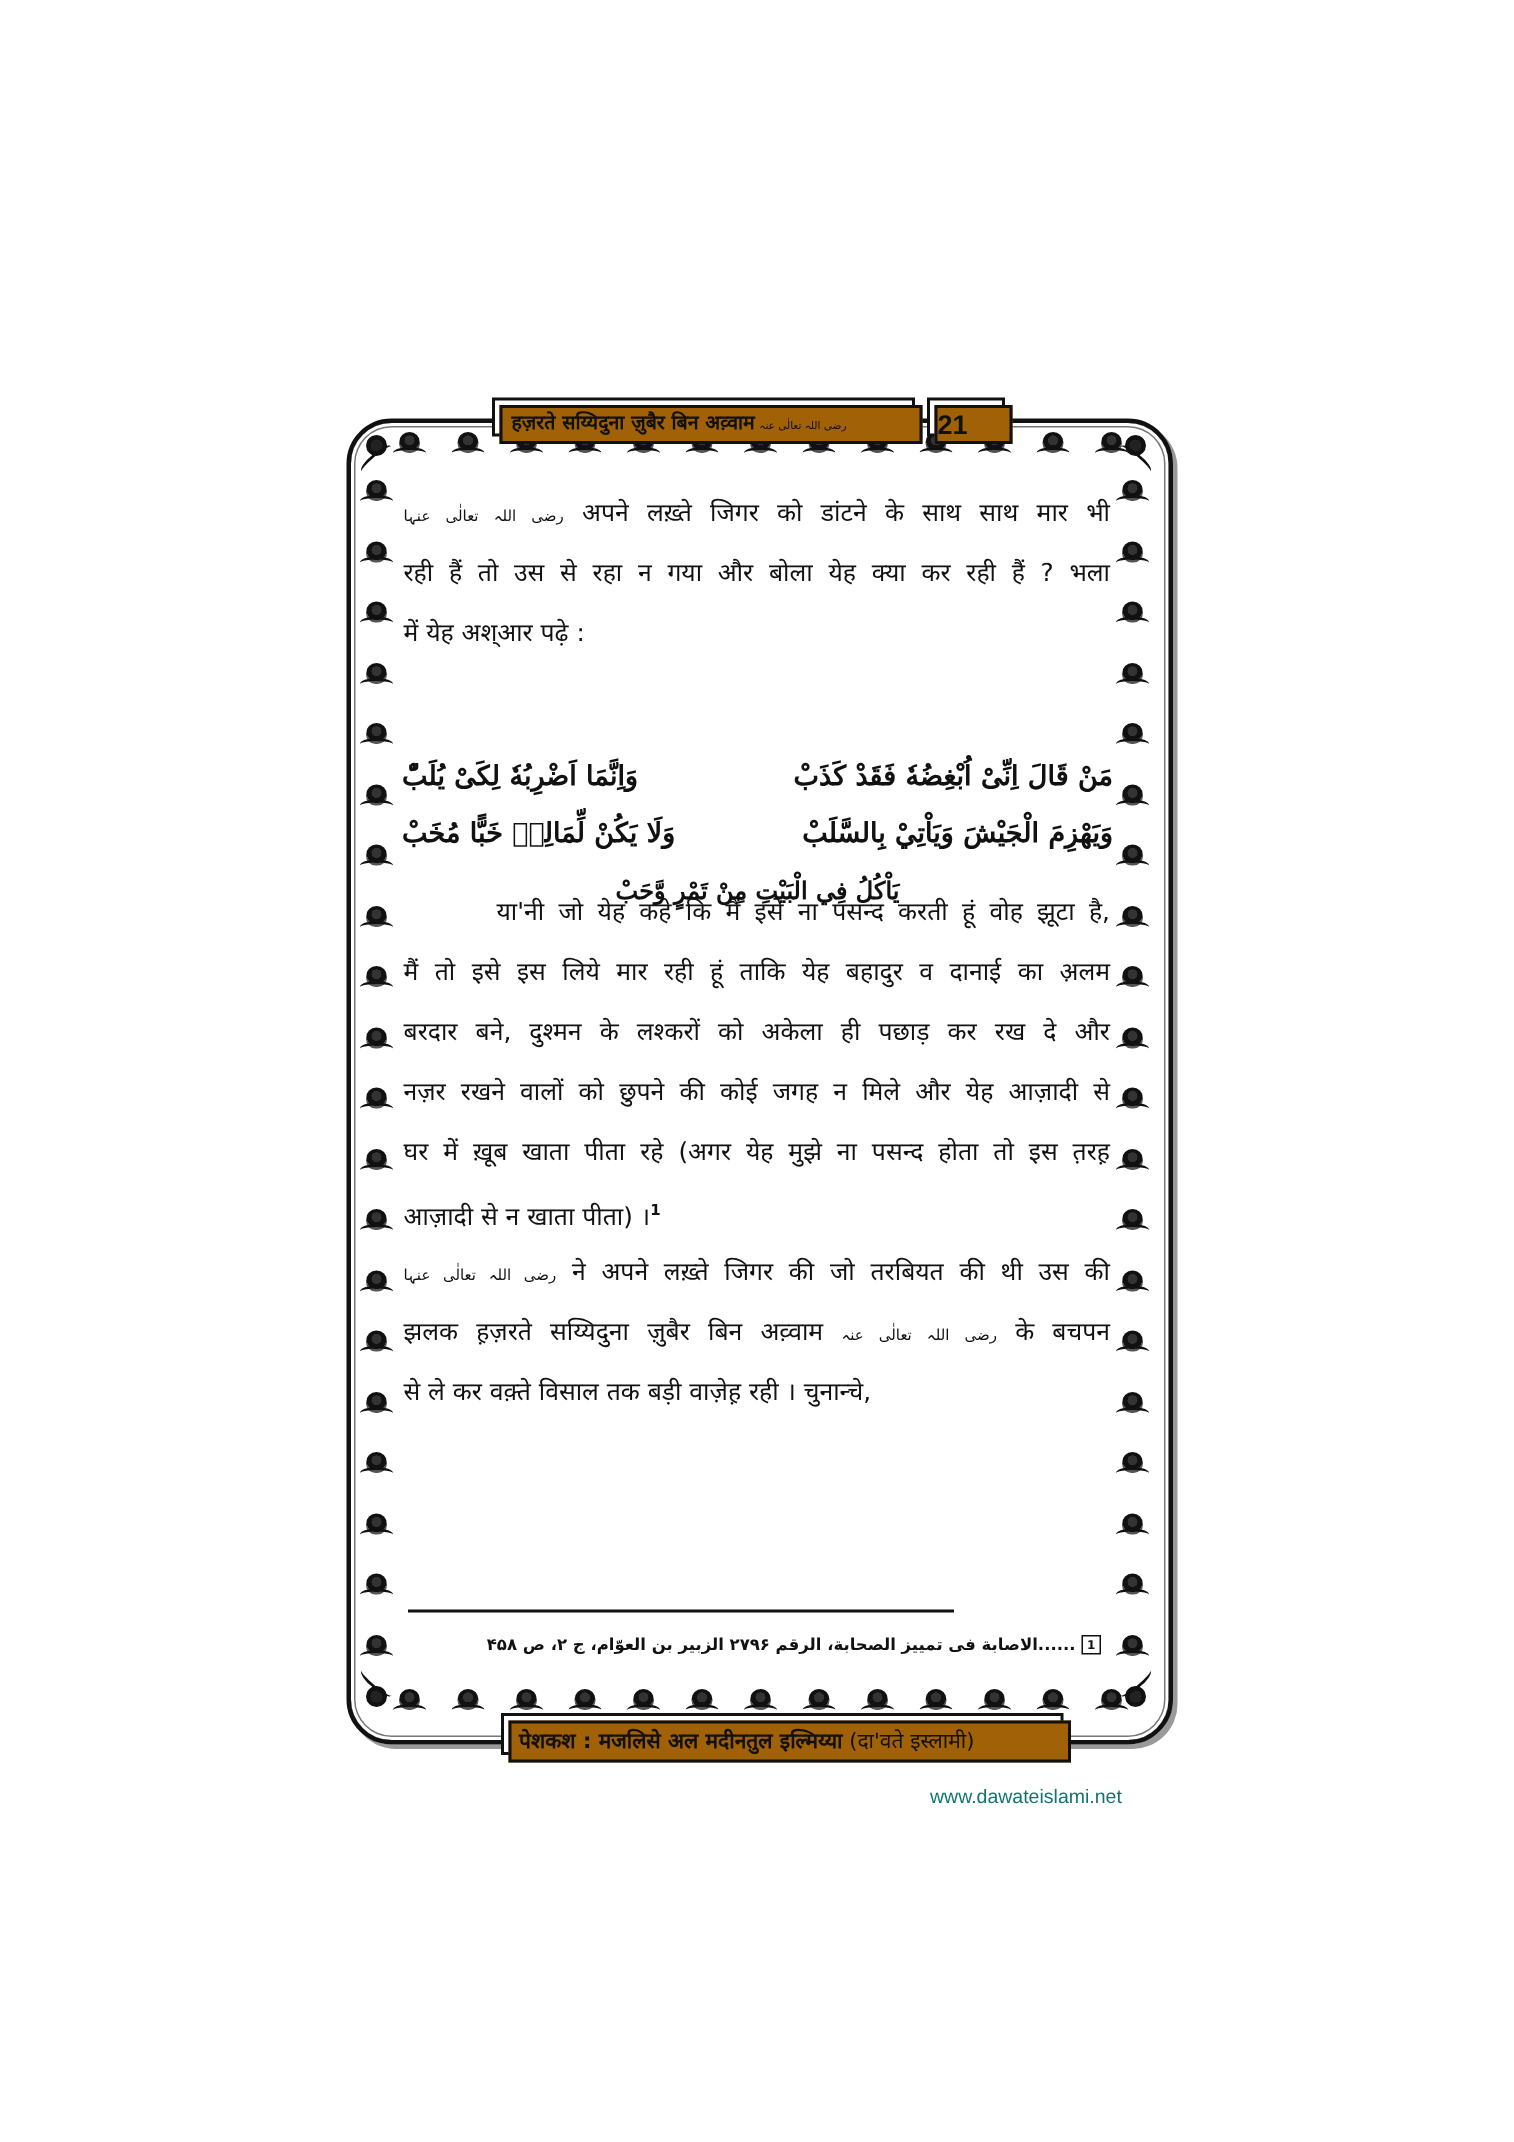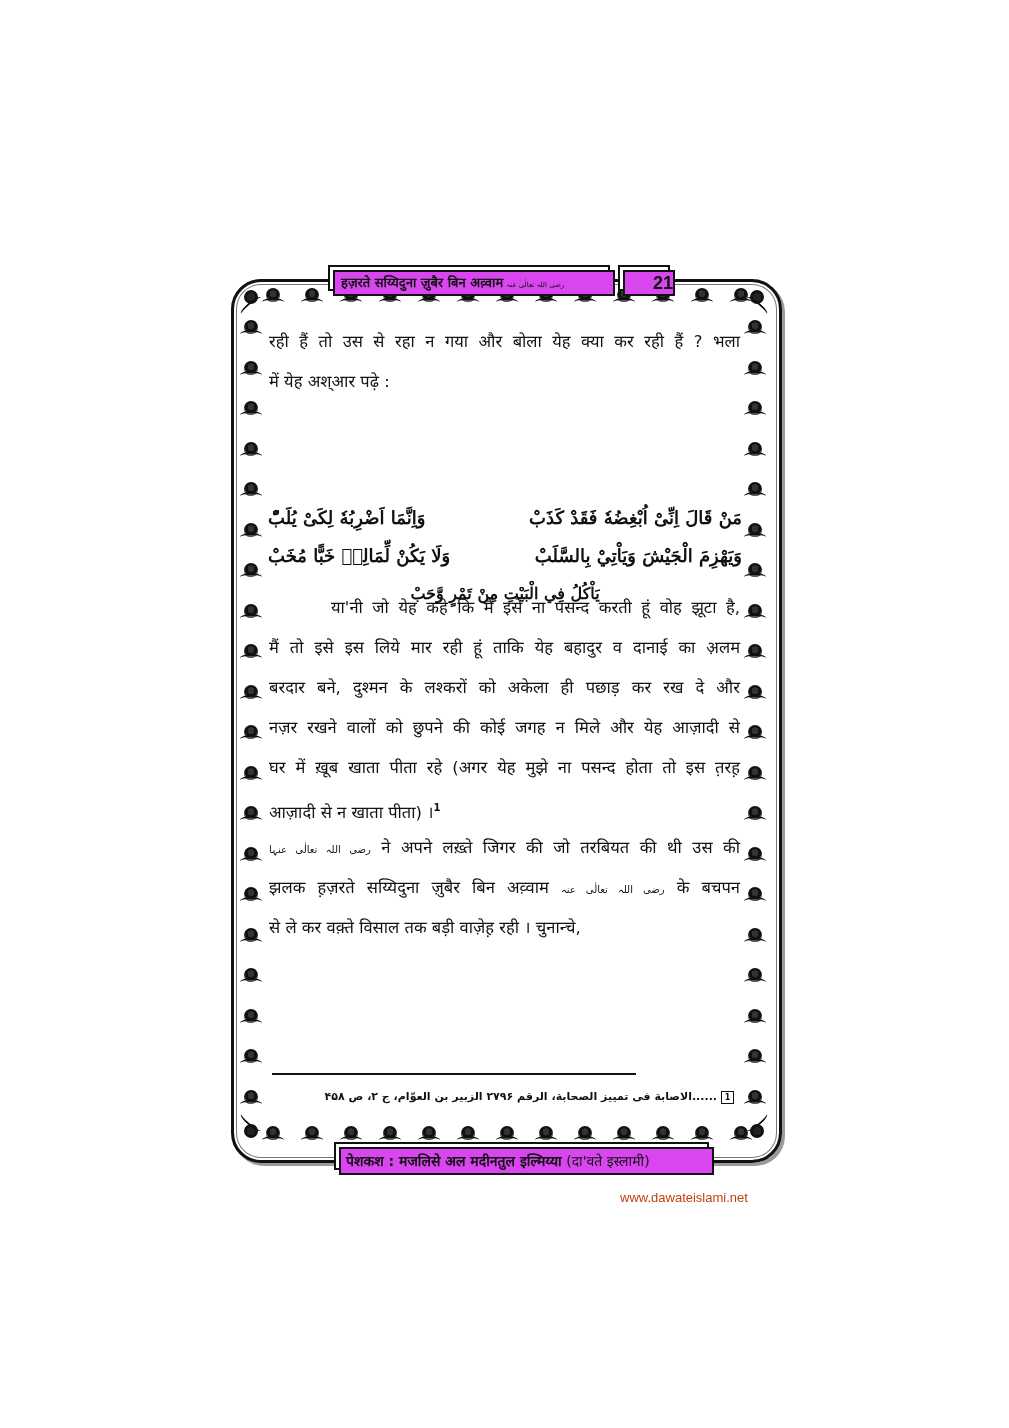--- a/index.html
+++ b/index.html
@@ -20,26 +20,26 @@
     .orn::before { content: ""; position: absolute; left: 4px; top: 2px; width: 14px; height: 14px;
                    border-radius: 50% 50% 45% 45%; background: radial-gradient(circle at 50% 40%, #333 0 30%, #111 31% 60%, #555 61% 100%); }
     .orn::after { content: ""; position: absolute; left: 0; top: 12px; width: 22px; height: 6px;
                   border-top: 2px solid #111; border-radius: 50%; }
     .corner { position: absolute; width: 26px; height: 26px; }
     .corner::before { content: ""; position: absolute; left: 6px; top: 6px; width: 14px; height: 14px;
                       border-radius: 50%; background: radial-gradient(circle, #222 0 40%, #111 41% 70%, #666 71%); }
     .corner::after { content: ""; position: absolute; left: 0; top: 18px; width: 26px; height: 6px; border-top: 2px solid #111;
                      border-radius: 50%; transform: rotate(-40deg); }
 
-    .label-box { position: absolute; background: #d946ef; border: 2px solid #111;
+    .label-box { position: absolute; background: #a16207; border: 2px solid #111;
                  box-shadow: -5px -5px 0 -2px #fff, -5px -5px 0 0 #111; }
     .header-title { left: 333px; top: 270px; width: 272px; height: 22px;
                     font-size: 13px; font-weight: bold; line-height: 22px; padding-left: 6px; }
     .header-title .honor { font-size: 7px; font-weight: normal; margin-left: 3px; }
-    .page-num { left: 623px; top: 270px; width: 48px; height: 22px; text-align: right;
+    .page-num { left: 623px; top: 270px; width: 48px; height: 22px; text-align: left;
                 font-family: "Liberation Sans", sans-serif; font-weight: bold; font-size: 18px; line-height: 22px; }
     .footer-title { left: 339px; top: 1147px; width: 366px; height: 24px; font-size: 14px;
                     line-height: 24px; padding-left: 5px; white-space: nowrap; }
     .footer-title b { font-weight: bold; }
 
     .content { position: absolute; left: 269px; top: 322px; width: 471px; }
     .line { height: 40px; font-size: 16.5px; line-height: 40px; white-space: nowrap; overflow: visible; }
     .just { text-align: justify; text-align-last: justify; }
     .honor-ar { font-family: "DejaVu Sans", sans-serif; font-size: 10px; direction: rtl; unicode-bidi: isolate; }
     .indent { padding-left: 62px; }
@@ -49,21 +49,21 @@
                  font-family: "DejaVu Serif", serif; font-size: 18px; font-weight: bold; }
     .verse-center { text-align: center; height: 40px; line-height: 40px; font-family: "DejaVu Serif", serif; font-size: 16px; font-weight: bold; }
 
     .footnote-rule { position: absolute; left: 272px; top: 1073px; width: 364px; height: 0; border-top: 2px solid #111; }
     .footnote { position: absolute; left: 350px; top: 1090px; width: 384px; direction: rtl; text-align: right;
                 font-size: 11px; font-weight: bold; white-space: nowrap; }
     .fn-num { display: inline-block; border: 1px solid #111; width: 11px; height: 11px; font-size: 8px; line-height: 11px;
               text-align: center; margin-left: 4px; vertical-align: middle; }
 
     .website { position: absolute; left: 620px; top: 1190px; font-family: "Liberation Sans", sans-serif;
-               font-size: 13px; color: #c2410c; }
+               font-size: 13px; color: #0f766e; }
     sup { font-size: 10px; font-weight: bold; }
   </style>
 </head>
 <body>
 
 <div class="frame"></div>
 
 <div class="orn-row orn-top">
   <span class="orn"></span>
   <span class="orn"></span>
@@ -142,20 +142,21 @@
 <span class="corner" style="left:744px;top:284px;transform:scaleX(-1);"></span>
 <span class="corner" style="left:238px;top:1118px;transform:scaleY(-1);"></span>
 <span class="corner" style="left:744px;top:1118px;transform:scale(-1,-1);"></span>
 
 <div class="label-box header-title">
   <span>हज़रते सय्यिदुना ज़ुबैर बिन अव़्वाम</span><span class="honor">رضی اللہ تعالٰی عنہ</span>
 </div>
 <div class="label-box page-num">21</div>
 
 <div class="content">
+  <div class="line just"><span class="honor-ar">رضی اللہ تعالٰی عنہا</span> <span>अपने लख़्ते जिगर को डांटने के साथ साथ मार भी</span></div>
   <div class="line just">रही हैं तो उस से रहा न गया और बोला येह क्या कर रही हैं ? भला</div>
   <div class="line">में येह अश्आर पढ़े :</div>
 </div>
 
 <div class="verses">
   <div class="verse-row">
     <span>مَنْ قَالَ اِنِّیْ اُبْغِضُهٗ فَقَدْ كَذَبْ</span>
     <span>وَاِنَّمَا اَضْرِبُهٗ لِکَیْ یُلَبّْ</span>
   </div>
   <div class="verse-row">

